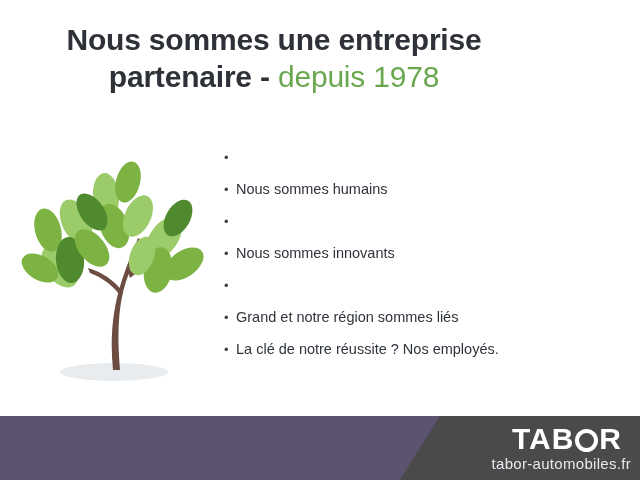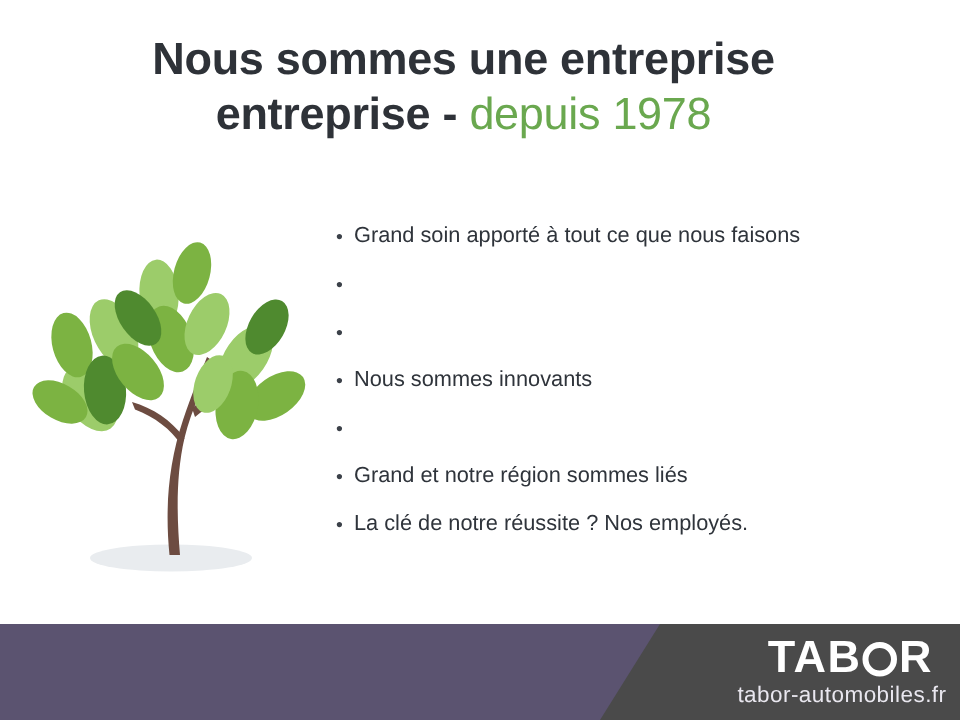--- a/index.html
+++ b/index.html
@@ -17,21 +17,20 @@
   }
 
   
   .title-block {
     position: absolute;
     top: 22px;
     left: 0;
     width: 548px;
     text-align: center;
     line-height: 1.22;
-    padding-left: 35px;
   }
   .title-line {
     font-size: 30px;
     font-weight: bold;
     color: #2e3238;
     letter-spacing: -0.2px;
   }
   .title-accent {
     color: #6aa84f;
     font-weight: normal;
@@ -128,21 +127,21 @@
   }
 </style>
 </head>
 <body>
 
 <div class="slide">
 
   <div class="title-block">
     <div class="title-line">Nous sommes une entreprise</div>
     <div class="title-line">
-      <span>entreprise -</span>
+      <span>partenaire -</span>
       <span class="title-accent">depuis 1978</span>
     </div>
   </div>
 
   <div class="tree">
     <svg width="200" height="230" viewBox="0 0 200 230" xmlns="http://www.w3.org/2000/svg">
 
       <ellipse cx="96" cy="212" rx="54" ry="9" fill="#e9ecef"></ellipse>
 
       <path d="M95 210 C 92 180, 94 150, 104 120 C 110 102, 116 88, 120 78 L126 82 C118 96, 110 112, 105 132 C 99 158, 100 186, 102 210 Z" fill="#6d4c41"></path>
@@ -167,24 +166,24 @@
       <ellipse cx="166" cy="104" rx="13" ry="22" transform="rotate(55 166 104)" fill="#7cb342"></ellipse>
       <ellipse cx="140" cy="110" rx="14" ry="23" transform="rotate(10 140 110)" fill="#7cb342"></ellipse>
       <ellipse cx="160" cy="58" rx="12" ry="20" transform="rotate(30 160 58)" fill="#4f8a2f"></ellipse>
       <ellipse cx="124" cy="96" rx="12" ry="20" transform="rotate(20 124 96)" fill="#9ccc6a"></ellipse>
     </svg>
   </div>
 
   <div class="bullets">
     <div class="bullet-row">
       <span class="bullet-dot">•</span>
-      <span class="bullet-text">Grand soin apporté à tout ce que nous faisons</span>
-    </div>
-    <div class="bullet-row">
-      <span class="bullet-dot">•</span>
+    </div>
+    <div class="bullet-row">
+      <span class="bullet-dot">•</span>
+      <span class="bullet-text">Nous sommes humains</span>
     </div>
     <div class="bullet-row">
       <span class="bullet-dot">•</span>
     </div>
     <div class="bullet-row">
       <span class="bullet-dot">•</span>
       <span class="bullet-text">Nous sommes innovants</span>
     </div>
     <div class="bullet-row">
       <span class="bullet-dot">•</span>

